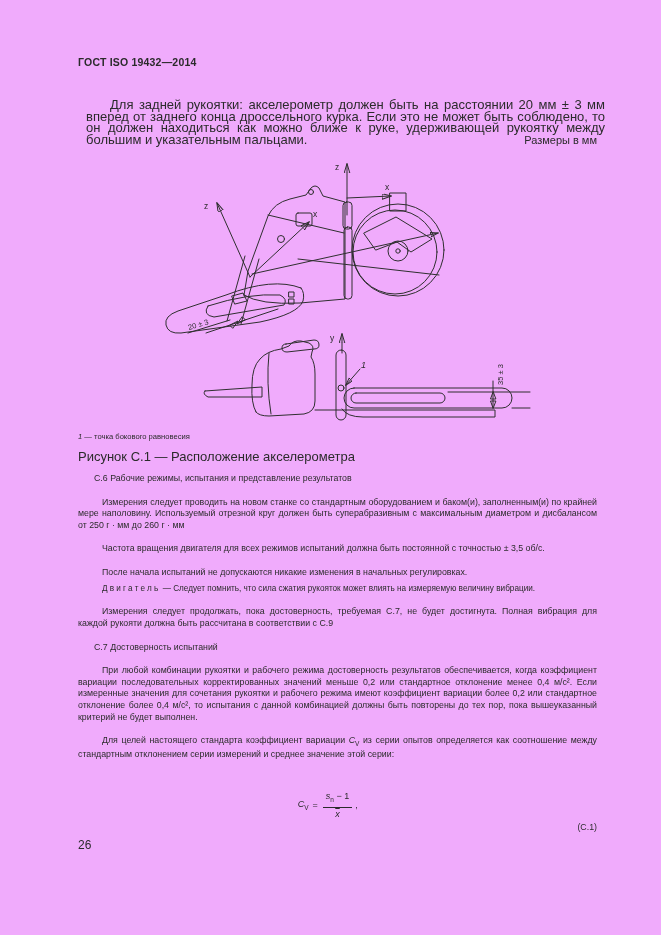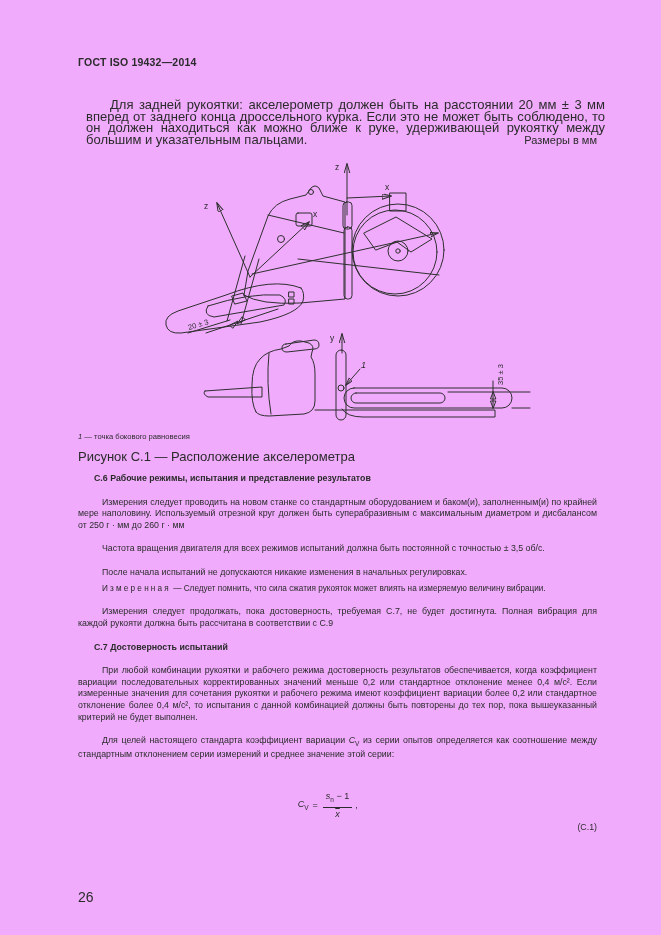--- a/index.html
+++ b/index.html
@@ -15,35 +15,35 @@
   .figure{position:absolute;left:148px;top:153px;}
   .figure path,.figure line,.figure rect,.figure circle{fill:none;stroke:#2f2f2f;stroke-width:1;stroke-linejoin:round;stroke-linecap:round;}
   .figure text{fill:#2b2b2b;stroke:none;font-family:"Liberation Sans",sans-serif;}
   .axlbl{font-size:8.5px;}
   .dimlbl{font-size:7.5px;}
   .ptlbl{font-size:9px;font-style:italic;}
   .fignote{position:absolute;left:78px;top:432px;width:519px;text-align:left;font-size:7.6px;}
   .fignote i{font-style:italic;}
   .figcap{position:absolute;left:78px;top:449px;width:519px;font-size:13px;}
   .bodytext{position:absolute;left:78px;top:473px;width:519px;font-size:8.8px;line-height:11.6px;}
-  .bodytext h2{font-size:8.8px;font-weight:bold;margin:0 0 1px 0;padding-left:16px;}
+  .bodytext h2{font-size:8.8px;font-weight:normal;margin:0 0 1px 0;padding-left:16px;}
   .bodytext p{margin:12px 0 2px 0;text-align:justify;text-indent:24px;}
   .bodytext p.note{font-size:8.2px;line-height:10.8px;margin:5px 0 5px 0;}
   .note-label{letter-spacing:2.2px;}
   .h-c7{margin-top:12px !important;}
   .formula-row{display:flex;align-items:center;margin-top:17px;text-indent:0;}
   .formula{flex:1;display:flex;justify-content:center;align-items:center;font-size:9px;}
   .formula i{font-style:italic;}
   .formula sub{font-size:6.5px;}
   .frac{display:inline-flex;flex-direction:column;align-items:center;margin:0 3px 0 5px;}
   .frac .num{padding:0 3px 1px 3px;border-bottom:1px solid #2b2b2b;}
   .frac .den{padding-top:1px;}
   .xbar{text-decoration:overline;padding:0 2px;}
   .eq-num{font-size:8.8px;margin-top:44px;}
-  .pagenum{position:absolute;left:78px;top:889px;font-size:14px;}
+  .pagenum{position:absolute;left:78px;top:838px;font-size:12px;}
 </style>
 </head>
 <body>
 
 <div class="page">
 
   <div class="hdr">ГОСТ ISO 19432—2014</div>
 
   <p class="intro">Для задней рукоятки: акселерометр должен быть на расстоянии 20 мм ± 3 мм вперед от заднего конца дроссельного курка. Если это не может быть соблюдено, то он должен находиться как можно ближе к руке, удерживающей рукоятку между большим и указательным пальцами.</p>
 
@@ -141,21 +141,21 @@
     <span>— точка бокового равновесия</span>
   </div>
 
   <div class="figcap">Рисунок С.1 — Расположение акселерометра</div>
 
   <div class="bodytext">
     <h2>С.6 Рабочие режимы, испытания и представление результатов</h2>
     <p>Измерения следует проводить на новом станке со стандартным оборудованием и баком(и), заполненным(и) по крайней мере наполовину. Используемый отрезной круг должен быть суперабразивным с максимальным диаметром и дисбалансом от 250 г · мм до 260 г · мм</p>
     <p>Частота вращения двигателя для всех режимов испытаний должна быть постоянной с точностью ± 3,5 об/с.</p>
     <p>После начала испытаний не допускаются никакие изменения в начальных регулировках.</p>
-    <p class="note"><span class="note-label">Измеренная</span><span> — Следует помнить, что сила сжатия рукояток может влиять на измеряемую величину вибрации.</span></p>
+    <p class="note"><span class="note-label">Двигатель</span><span> — Следует помнить, что сила сжатия рукояток может влиять на измеряемую величину вибрации.</span></p>
     <p>Измерения следует продолжать, пока достоверность, требуемая С.7, не будет достигнута. Полная вибрация для каждой рукояти должна быть рассчитана в соответствии с С.9</p>
 
     <h2 class="h-c7">С.7 Достоверность испытаний</h2>
     <p>При любой комбинации рукоятки и рабочего режима достоверность результатов обеспечивается, когда коэффициент вариации последовательных корректированных значений меньше 0,2 или стандартное отклонение менее 0,4 м/с². Если измеренные значения для сочетания рукоятки и рабочего режима имеют коэффициент вариации более 0,2 или стандартное отклонение более 0,4 м/с², то испытания с данной комбинацией должны быть повторены до тех пор, пока вышеуказанный критерий не будет выполнен.</p>
     <p><span>Для целей настоящего стандарта коэффициент вариации </span><i>C</i><sub style="font-size:6.5px;">V</sub><span> из серии опытов определяется как соотношение между стандартным отклонением серии измерений и среднее значение этой серии:</span></p>
 
     <div class="formula-row">
       <div class="formula">
         <span><i>C</i><sub>V</sub></span>
         <span style="margin-left:4px;">=</span>

